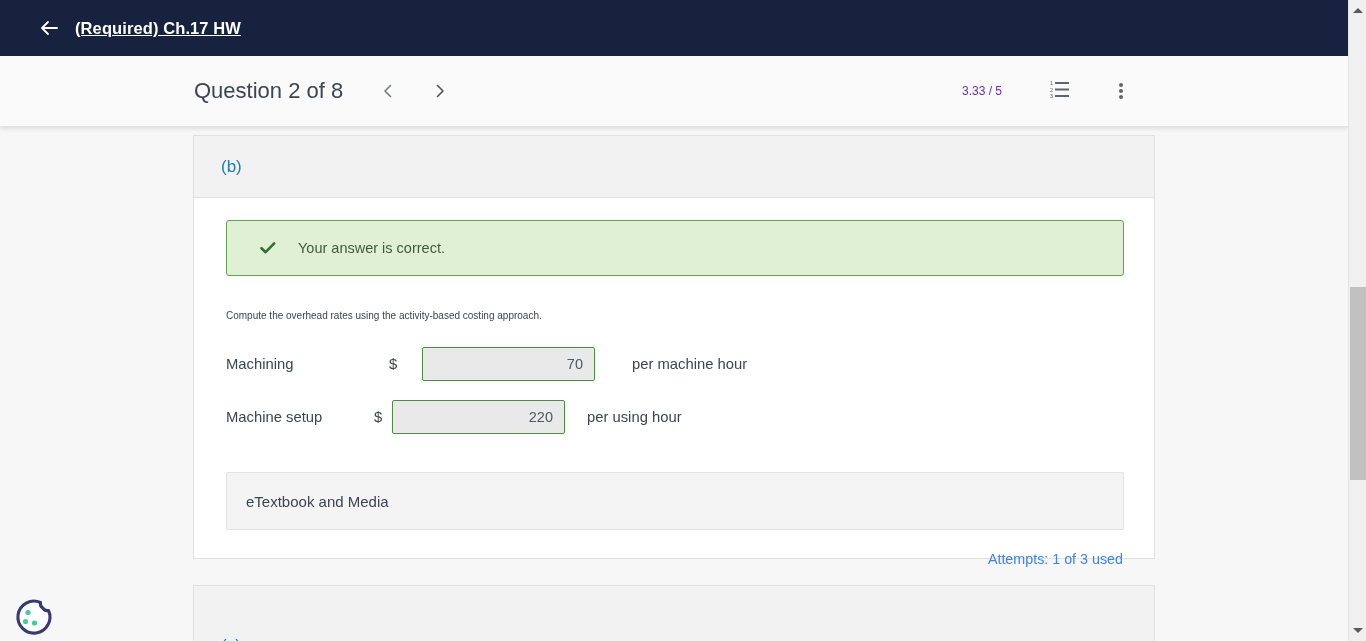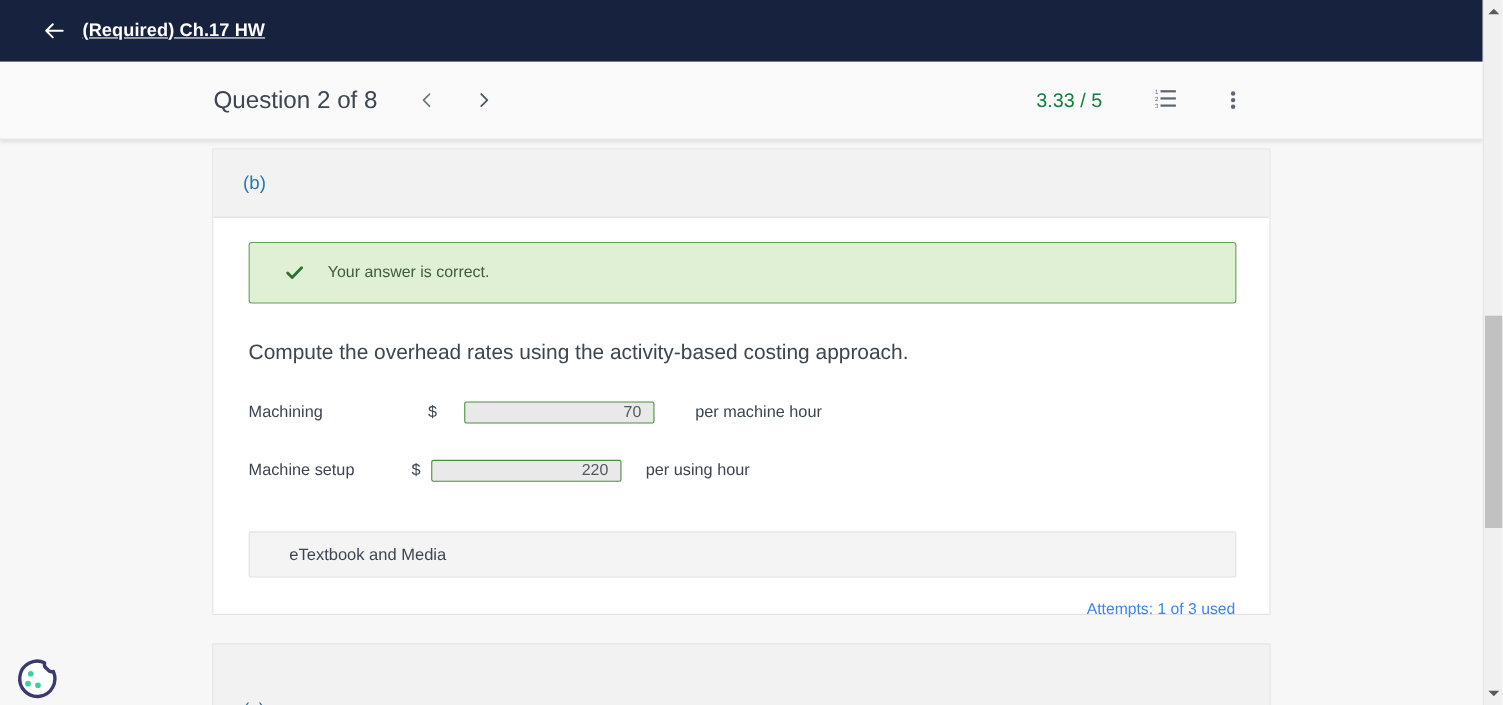--- a/index.html
+++ b/index.html
@@ -81,22 +81,22 @@
   .navarrow.next { margin-left: 18px; }
   .navarrow svg { display:block; }
 
   .qbar-right {
     margin-left: auto;
     margin-right: 210px;
     display: flex;
     align-items: center;
   }
   .score {
-    font-size: 18px;
-    color: #15803d;
+    font-size: 12px;
+    color: #6d28d9;
     white-space: nowrap;
   }
   .icon-btn {
     width: 34px; height: 34px;
     display: flex; align-items: center; justify-content: center;
     cursor: pointer;
   }
   .icon-list { margin-left: 42px; }
   .icon-kebab { margin-left: 26px; }
   .kebab-dot {
@@ -161,21 +161,21 @@
   }
   .banner-text {
     margin-left: 19px;
     font-size: 14.5px;
     color: #3f5c38;
   }
 
   
   .prompt {
     margin-top: 34px;
-    font-size: 19px;
+    font-size: 10px;
     color: #3c4550;
   }
 
   
   .ans-row {
     display: flex;
     align-items: center;
     height: 34px;
   }
   .ans-row.r1 { margin-top: 26px; gap: 15px; }
@@ -185,46 +185,46 @@
     font-size: 14.8px;
     color: #3c4550;
   }
   .dollar {
     width: 18px;
     font-size: 14.8px;
     color: #3c4550;
   }
   .ans-input {
     width: 173px;
-    height: 20px;
+    height: 34px;
     background: #e9e9e9;
     border: 1px solid #4a8f3f;
     border-radius: 2px;
     font-family: "Liberation Sans", sans-serif;
     font-size: 14.5px;
     color: #50585f;
     text-align: right;
     padding-right: 11px;
   }
   .ans-unit {
     margin-left: 22px;
     font-size: 14.8px;
     color: #3c4550;
   }
 
   
   .etext-bar {
     margin-top: 38px;
-    height: 42px;
+    height: 58px;
     background: #f4f4f4;
     border: 1px solid #e2e2e2;
     border-radius: 2px;
     display: flex;
     align-items: center;
-    padding-left: 36px;
+    padding-left: 19px;
     cursor: pointer;
   }
   .etext-label {
     font-size: 15px;
     color: #3c4550;
   }
 
   .attempts {
     margin-top: 21px;
     text-align: right;

